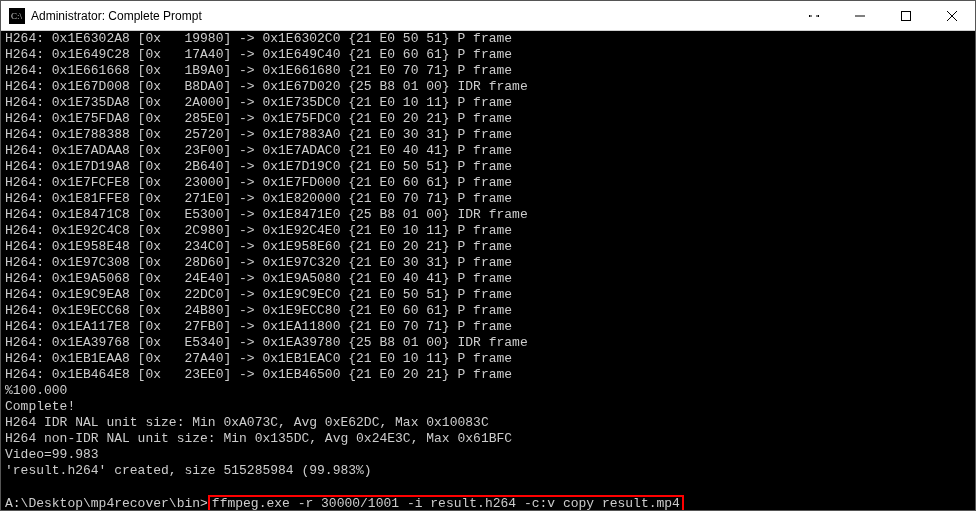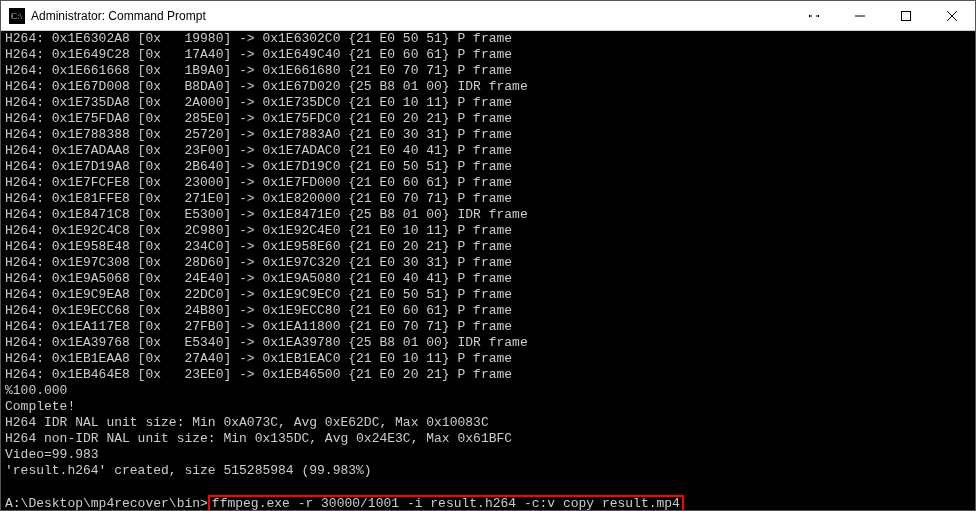--- a/index.html
+++ b/index.html
@@ -29,21 +29,21 @@
 </head>
 <body>
 
 <div class="titlebar">
   <span class="app-icon">
     <svg viewBox="0 0 16 16">
       <rect x="0" y="0" width="16" height="16" fill="#000"></rect>
       <text x="2" y="11" font-size="9" fill="#ccc" font-family="Consolas">C:\</text>
     </svg>
   </span>
-  <span class="title">Administrator: Command Prompt</span>
+  <span class="title">Administrator: Complete Prompt</span>
   <span class="spacer"></span>
   <span class="resize-hint">
     <svg viewBox="0 0 12 10">
         <path d="M1 5 L4 5 M1 5 L2 4 M1 5 L2 6 M11 5 L8 5 M11 5 L10 4 M11 5 L10 6" stroke="#000" stroke-width="1" fill="none"></path>
       </svg>
   </span>
   <span class="winctl">
     <svg viewBox="0 0 10 10">
         <path d="M0 5 H10" stroke="#000" stroke-width="1"></path>
       </svg>

